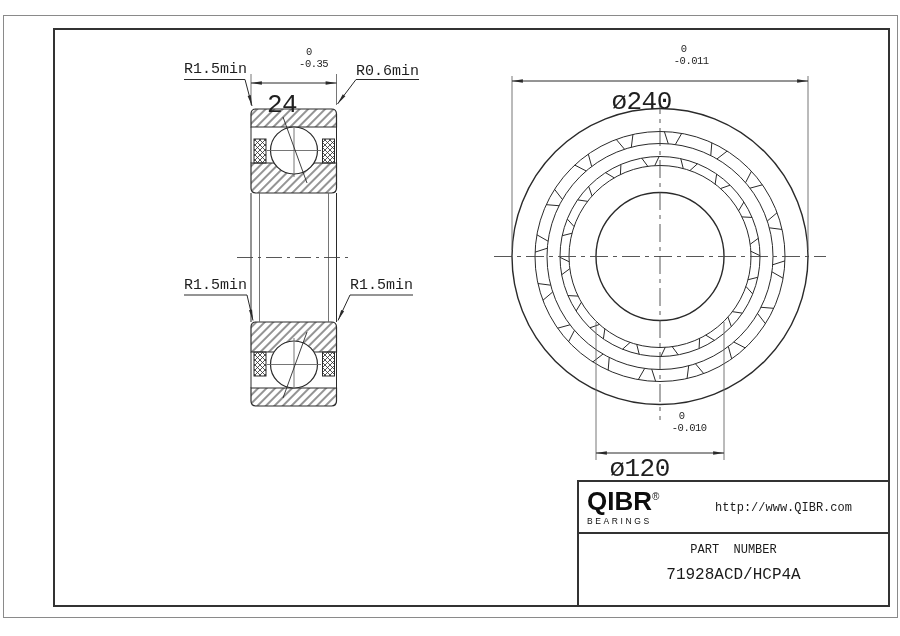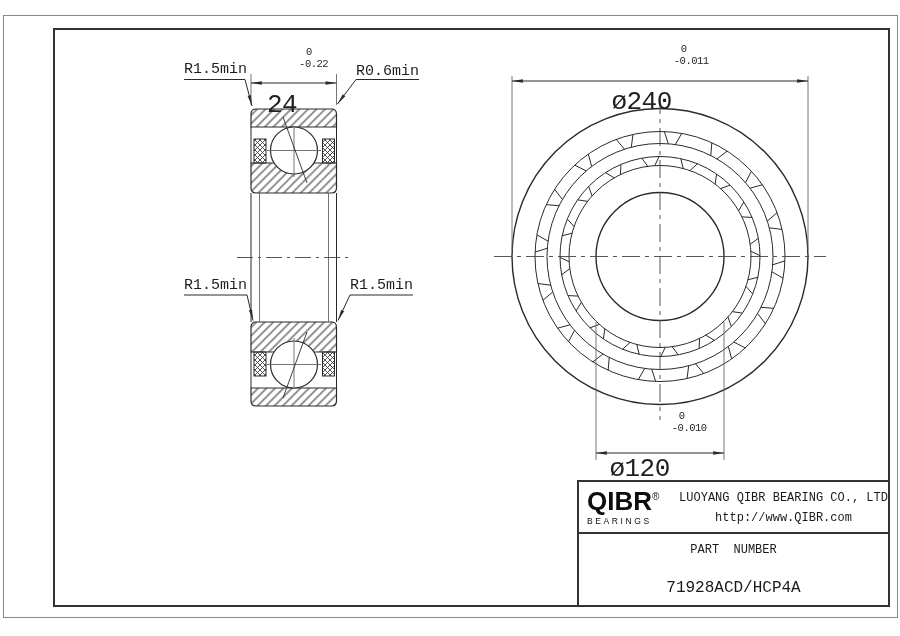--- a/index.html
+++ b/index.html
@@ -37,21 +37,21 @@
              line-height:26px;letter-spacing:0px;color:#0d0d0d;margin-top:6px;}
   .logo-reg{font-family:"Liberation Sans", sans-serif;font-size:10px;vertical-align:10px;font-weight:400;}
   .logo-sub{font-family:"Liberation Sans", sans-serif;font-weight:400;font-size:8.5px;
             letter-spacing:2.6px;color:#0d0d0d;margin-top:1px;}
   .tb-company{flex:1;text-align:center;font-size:12px;line-height:20px;padding-top:2px;}
   .tb-row2{flex:1;display:flex;}
   .tb-type{width:161px;box-sizing:border-box;border-right:2px solid #333;
            text-align:center;font-size:15px;padding-top:10px;line-height:30px;}
   .tb-part{flex:1;text-align:center;}
   .tb-part-label{font-size:12px;margin-top:9px;white-space:pre;}
-  .tb-part-number{font-size:16px;margin-top:22px;}
+  .tb-part-number{font-size:16px;margin-top:9px;}
 </style>
 </head>
 <body>
 
 <div id="page-frame" class="frame"></div>
 <div id="drawing-border" class="frame"></div>
 
 <svg id="cad" width="900" height="636" viewBox="0 0 900 636">
     <defs>
       <pattern id="hatch" width="6" height="6" patternUnits="userSpaceOnUse" patternTransform="rotate(45)">
@@ -190,21 +190,21 @@
       <polygon points="724,453 713.1208255030189,454.62590352242574 713.1208255030189,451.37409647757426" fill="#2a2a2a"></polygon>
     </g>
   </svg>
 
 <div class="dim-label" id="lbl-r-top-left">R1.5min</div>
 
 <div class="dim-label" id="lbl-width">
   <span class="dim-big">24</span>
     <span class="tol">
       <span class="t-up">0</span>
-      <span class="t-dn">-0.22</span>
+      <span class="t-dn">-0.35</span>
     </span>
 </div>
 
 <div class="dim-label" id="lbl-r-top-right">R0.6min</div>
 
 <div class="dim-label" id="lbl-r-mid-left">R1.5min</div>
 
 <div class="dim-label" id="lbl-r-mid-right">R1.5min</div>
 
 <div class="dim-label" id="lbl-od">
@@ -227,21 +227,20 @@
 
 <div id="title-block">
   <div class="tb-row1">
     <div class="tb-logo">
       <div>
         <span class="logo-main">QIBR</span><span class="logo-reg">®</span>
       </div>
       <div class="logo-sub">BEARINGS</div>
     </div>
     <div class="tb-company">
-      <div>LUOYANG QIBR BEARING CO., LTD</div>
       <div>http://www.QIBR.com</div>
     </div>
   </div>
   <div class="tb-row2">
     <div class="tb-part">
       <div class="tb-part-label">PART  NUMBER</div>
       <div class="tb-part-number">71928ACD/HCP4A</div>
     </div>
   </div>
 </div>

